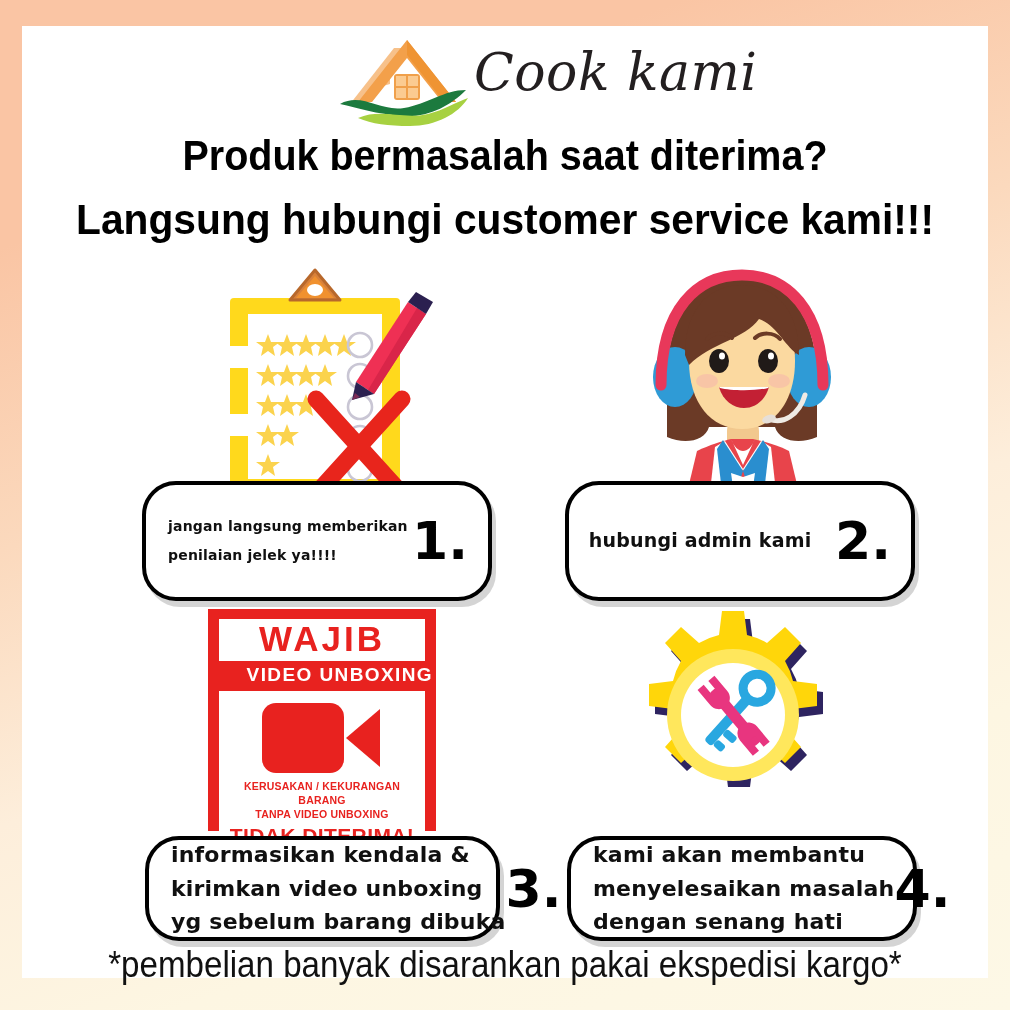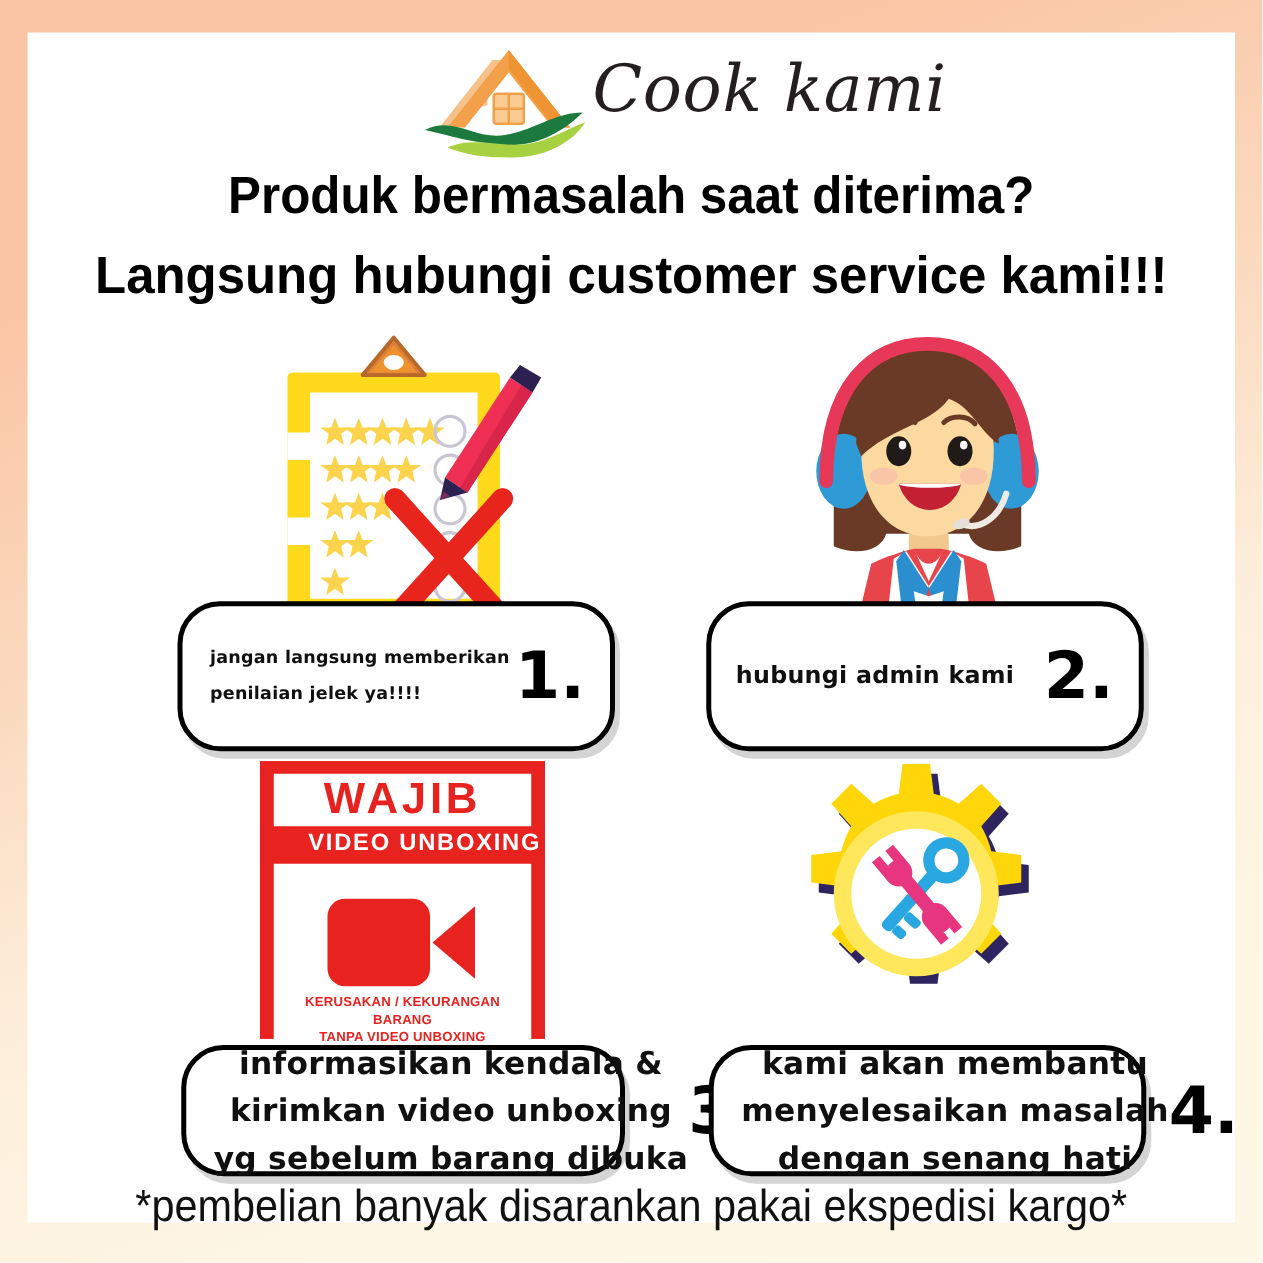--- a/index.html
+++ b/index.html
@@ -91,21 +91,21 @@
     color: #000000;
     line-height: 1;
   }
 
   #bubble-1 { left: 120px; top: 455px; width: 350px; height: 120px; }
   #bubble-1 .bubble-text { font-size: 14px; line-height: 2.05; }
   #bubble-2 { left: 543px; top: 455px; width: 350px; height: 120px; }
   #bubble-2 .bubble-text { text-align: center; padding-left: 0; padding-right: 4px; }
   #bubble-3 { left: 123px; top: 810px; width: 355px; height: 105px; }
   #bubble-4 { left: 545px; top: 810px; width: 350px; height: 105px; }
-  #bubble-3 .bubble-text, #bubble-4 .bubble-text { font-size: 25px; line-height: 1.52; text-align: center; }
+  #bubble-3 .bubble-text, #bubble-4 .bubble-text { font-size: 22px; line-height: 1.52; }
 
   
   #footer {
     position: absolute;
     left: 0; top: 918px; width: 966px;
     text-align: center;
     font-family: "Liberation Sans Narrow", "Liberation Sans", sans-serif;
     font-size: 36px;
     color: #111111;
     white-space: nowrap;
@@ -142,21 +142,21 @@
     font-size: 19px;
     color: #ffffff;
     letter-spacing: 1.4px;
     padding: 3px 0 5px 0;
   }
   .wajib-body {
     background: #ffffff;
     margin: 0 8px 7px 8px;
     height: 150px;
     position: relative;
-    padding-top: 24px;
+    padding-top: 8px;
   }
   .cam-icon { position: relative; width: 120px; height: 70px; margin: 4px auto 6px auto; }
   .cam-body {
     position: absolute; left: 0; top: 0;
     width: 82px; height: 70px;
     background: #e8221f; border-radius: 14px;
   }
   .cam-lens {
     position: absolute; left: 84px; top: 6px;
     width: 0; height: 0;

